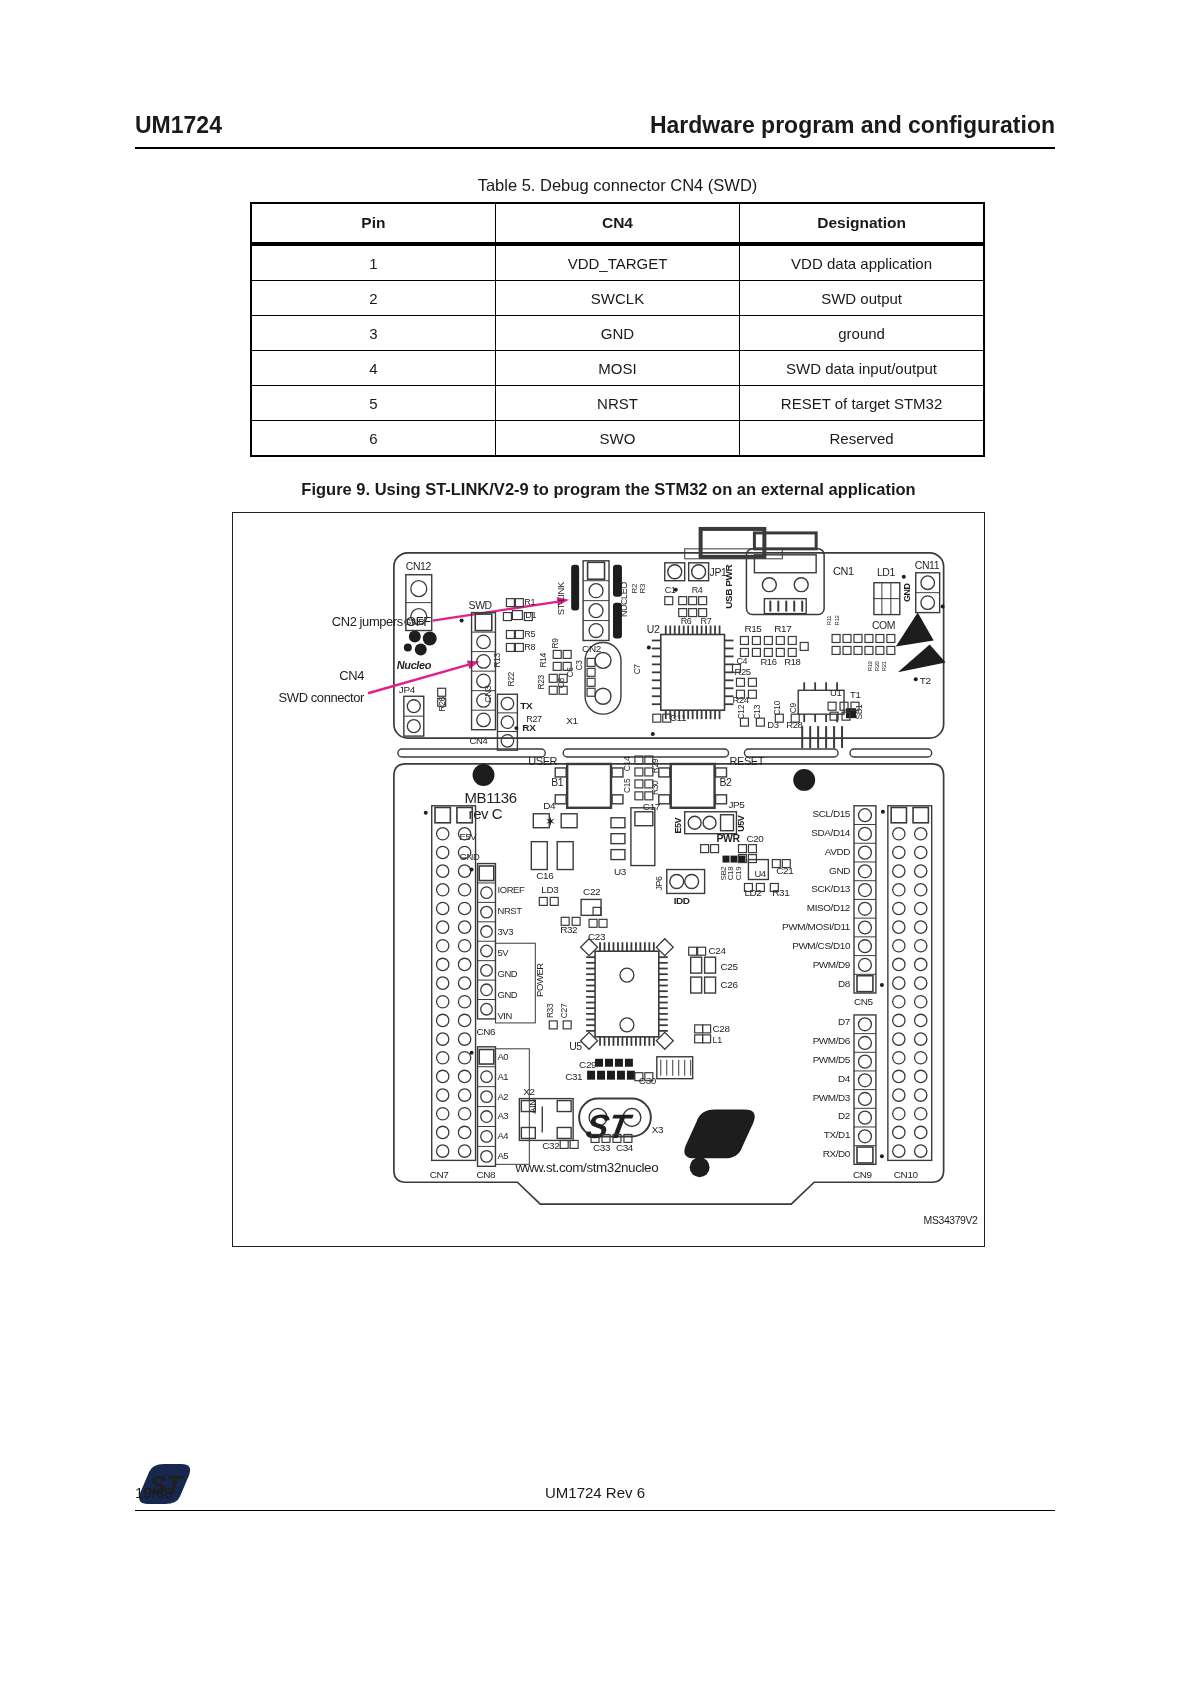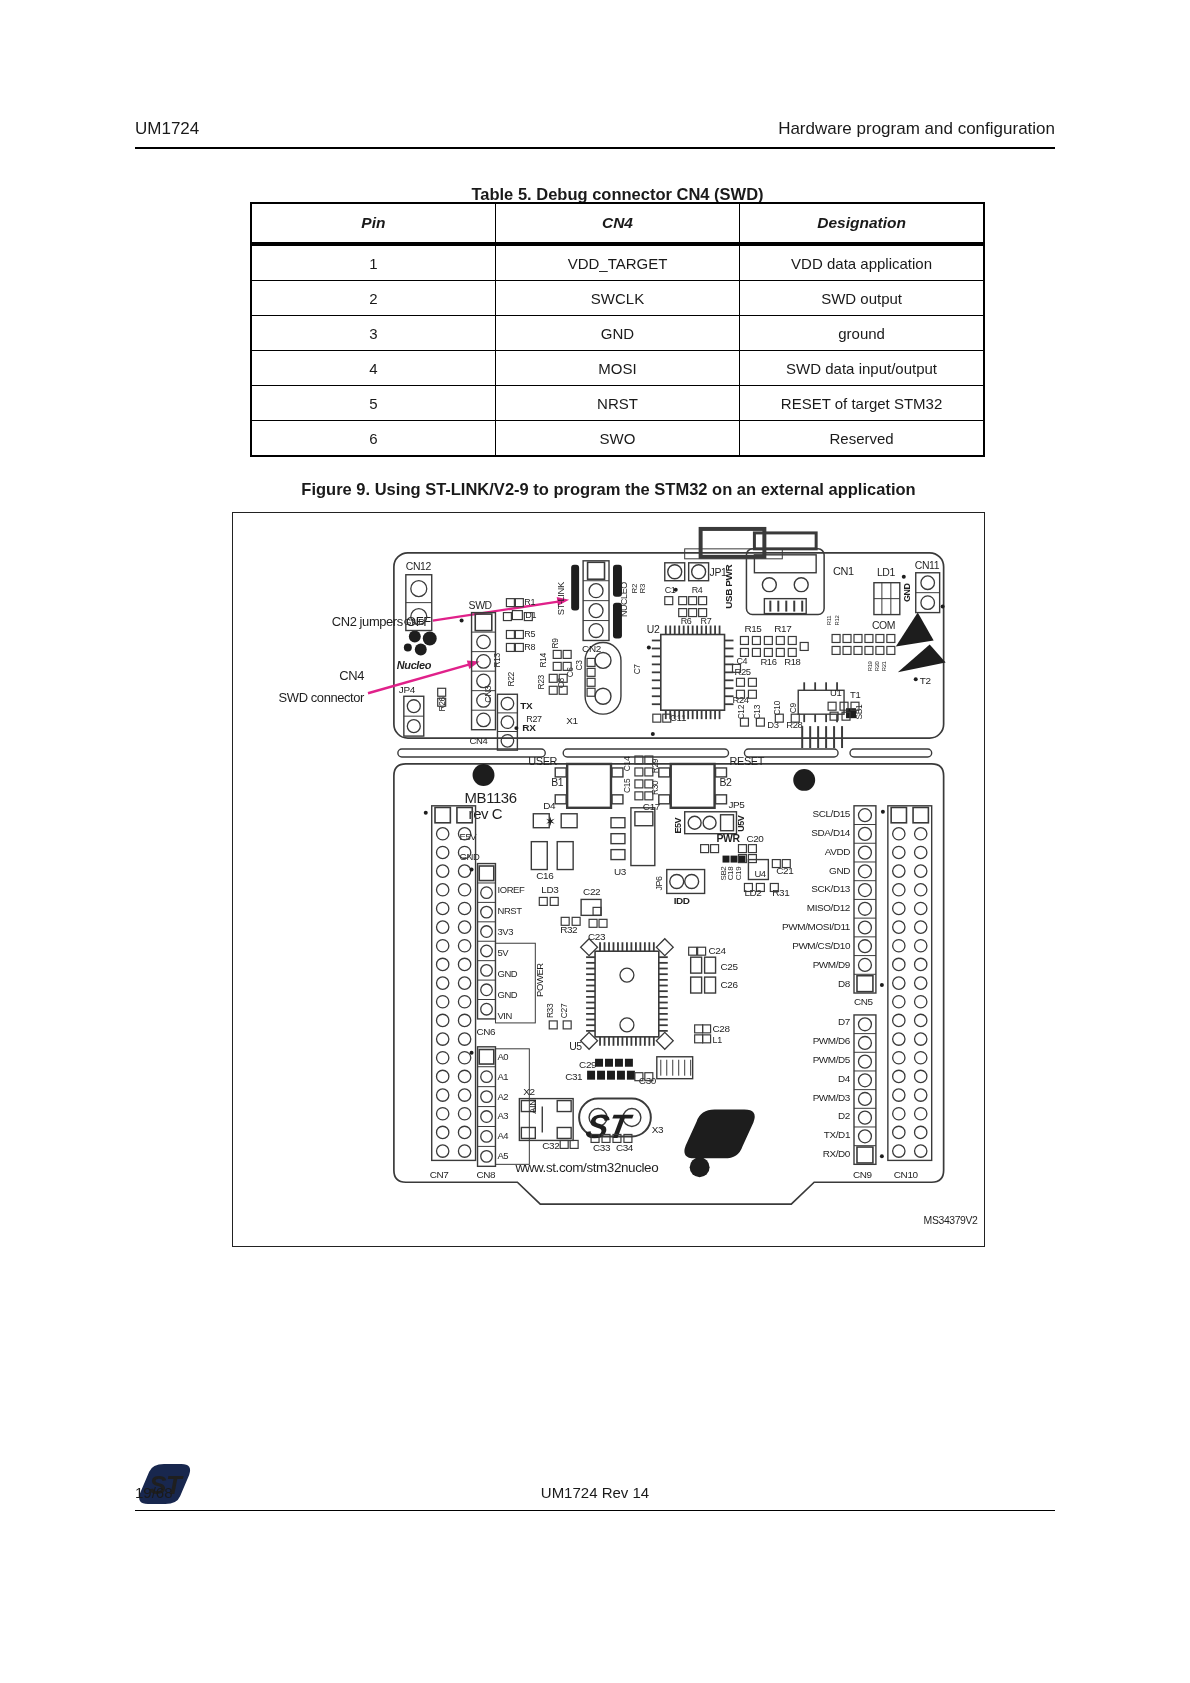--- a/index.html
+++ b/index.html
@@ -2,27 +2,27 @@
 <html style="--magenta: #e0218a; --navy: #18274e;"><head>
 <meta charset="utf-8">
 <style>
   html,body{margin:0;padding:0;}
   body{width:1190px;height:1683px;position:relative;background:#ffffff;
        font-family:"Liberation Sans","DejaVu Sans",sans-serif;color:#1a1a1a;}
   .abs{position:absolute;}
   
   .hdr{left:135px;top:103px;width:920px;height:46px;border-bottom:2px solid #000;
        display:flex;justify-content:space-between;align-items:flex-end;padding-bottom:8px;box-sizing:border-box;}
-  .hdr span{font-size:17px;font-weight:normal;}
+  .hdr span{font-size:23px;font-weight:bold;}
   
-  .tcap{left:250px;top:176px;width:735px;text-align:center;font-size:16.5px;font-weight:bold;margin-top:9px;}
+  .tcap{left:250px;top:176px;width:735px;text-align:center;font-size:16.5px;font-weight:normal;}
   table.dbg{left:250px;top:202px;width:735px;border-collapse:collapse;position:absolute;
             border:2px solid #000;}
   table.dbg th{border:1.5px solid #000;border-bottom:4px solid #000;height:36px;
-               font-size:15.5px;font-weight:bold;font-style:italic;}
+               font-size:15.5px;font-weight:bold;}
   table.dbg td{border:1px solid #000;border-left:1.5px solid #000;border-right:1.5px solid #000;
                height:32px;font-size:15px;text-align:center;}
   
   .fcap{left:232px;top:480px;width:753px;text-align:center;font-size:16.5px;font-weight:bold;}
   .figbox{left:232px;top:512px;width:753px;height:735px;border:1.3px solid #222;box-sizing:border-box;}
   svg text{font-family:"Liberation Sans","DejaVu Sans",sans-serif;fill:#1f1f1f;letter-spacing:-0.4px;}
   
   .frule{left:135px;top:1510px;width:920px;border-top:1.3px solid #000;}
   .fcenter{left:135px;top:1484px;width:920px;text-align:center;font-size:15px;}
   .fright{left:135px;top:1484px;width:920px;font-size:15px;}
@@ -836,15 +836,15 @@
       <circle cx="416" cy="135" r="2" fill="#1d1d1d"></circle>
       <circle cx="420" cy="222" r="2" fill="#1d1d1d"></circle>
       <text x="317" y="314" font-size="13" font-weight="bold" text-anchor="middle">✶</text>
     </svg>
 </div>
 
 <svg class="abs flogo" width="58" height="44" viewBox="0 0 90 66">
   <path fill="var(--navy)" d="M 20,64 Q 2,64 8,47 L 22,14 Q 27,2 45,2 H 72 Q 90,2 84,19 L 70,52 Q 65,64 47,64 Z"></path>
   <text x="22" y="48" font-size="40" font-weight="bold" font-style="italic" fill="#ffffff" font-family="Liberation Sans, sans-serif">ST</text>
 </svg>
-<div class="abs fcenter">UM1724 Rev 14</div>
+<div class="abs fcenter">UM1724 Rev 6</div>
 <div class="abs fright">19/68</div>
 <div class="abs frule"></div>
 
 </body></html>

